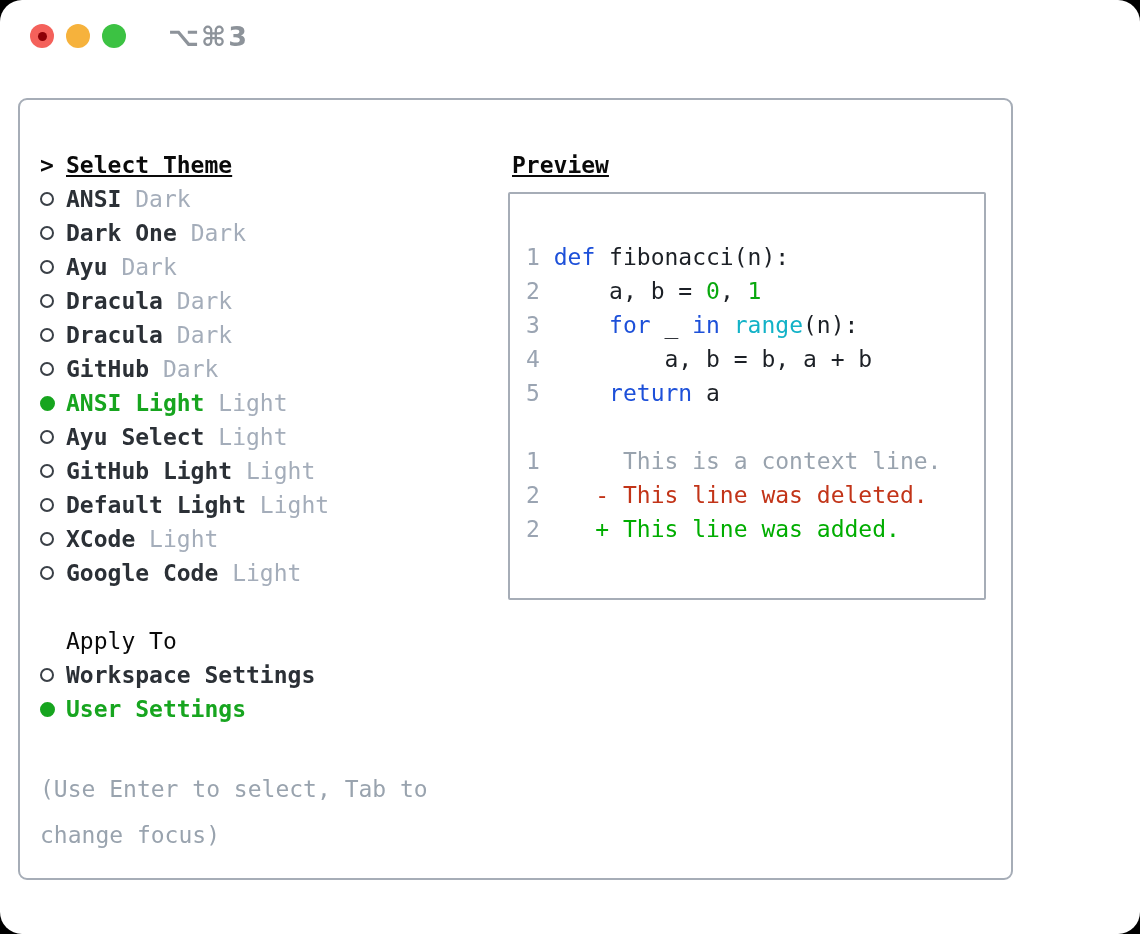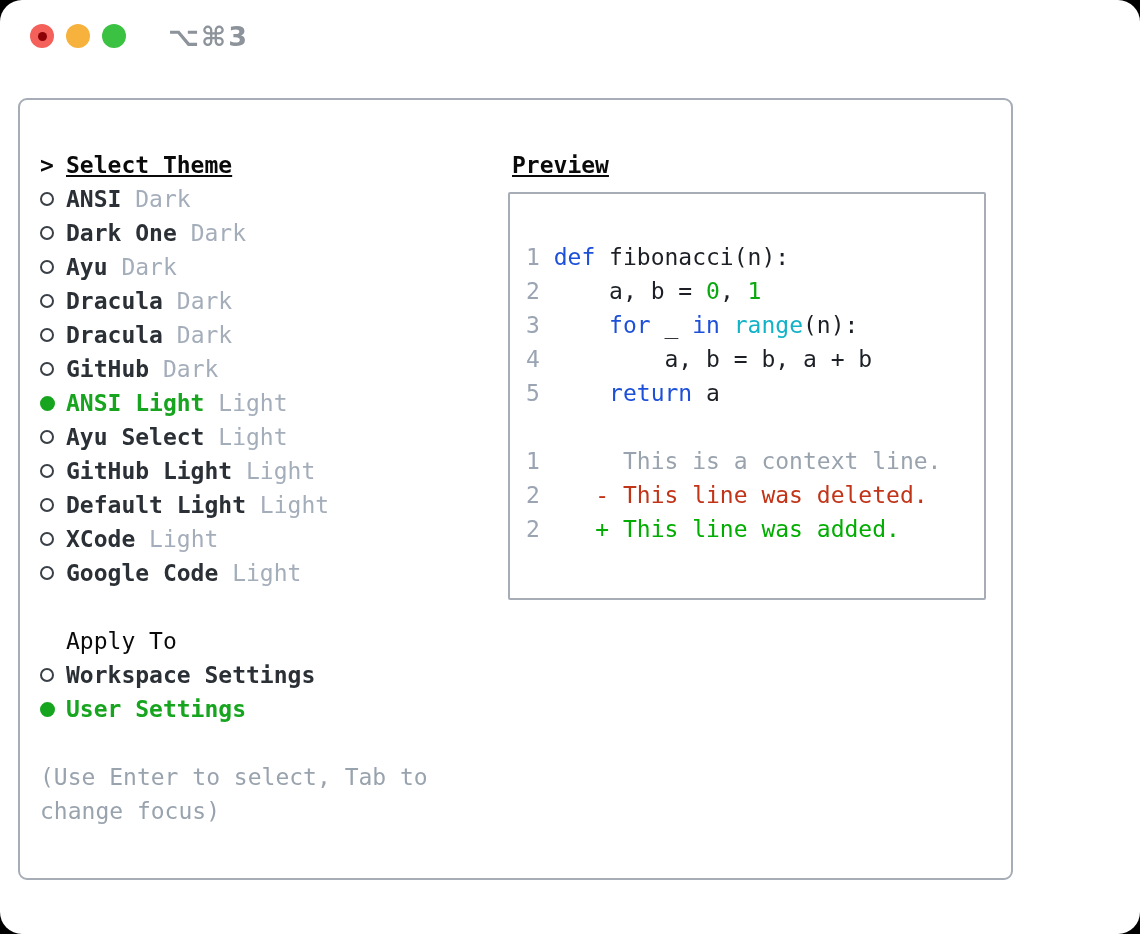--- a/index.html
+++ b/index.html
@@ -69,21 +69,21 @@
     width: 14px; height: 14px; border-radius: 50%;
     border: 2px solid #3a4047; background: transparent;
   }
   .circ.sel { background: var(--selection-green); border-color: var(--selection-green); width: 15px; height: 15px; }
   .left-col { position: absolute; left: 20px; top: 48px; }
   .option .nm { color: var(--text-dark); font-weight: bold; }
   .option.selected .nm { color: var(--selection-green); }
   .option .tag { color: var(--tag-gray); }
   .subhdr { color: var(--header-black); white-space: pre; }
   .help { margin-top: 0; color: var(--help-gray); }
-  .help .row { white-space: pre; }
+  .help .row { white-space: pre; margin-top: 12px; }
   
   .right-col { position: absolute; left: 484px; top: 48px; margin-left: 8px; }
   .preview-box {
     position: absolute; left: 488px; top: 92px;
     width: 478px; height: 408px;
     border: 2px solid var(--border-gray);
     border-radius: 2px;
     padding: 46px 0 0 16px;
     overflow: hidden;
   }

